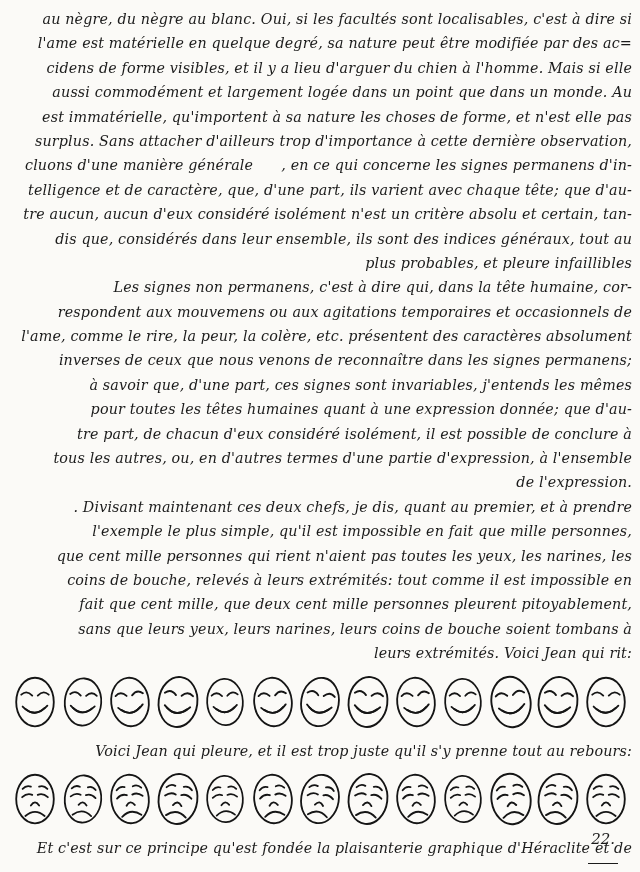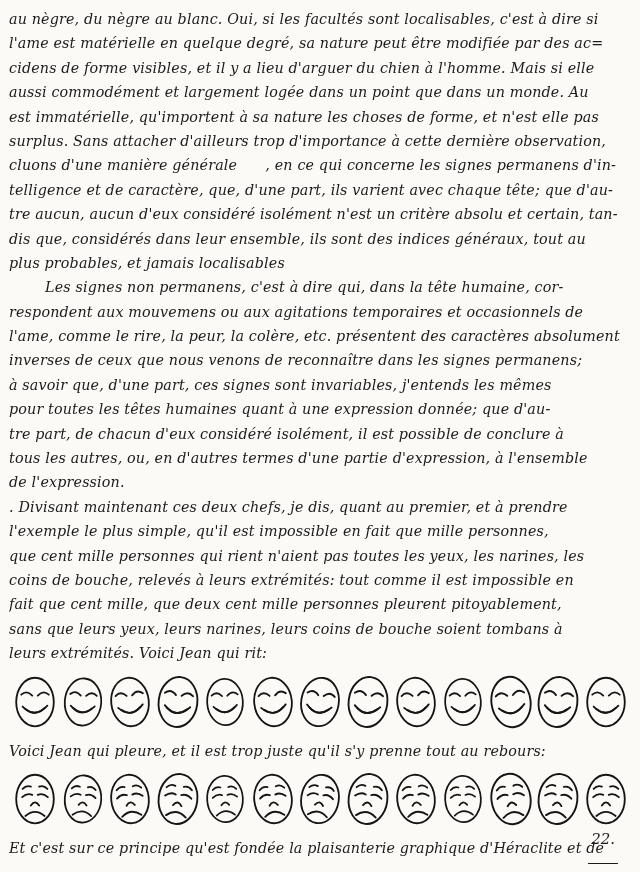--- a/index.html
+++ b/index.html
@@ -20,20 +20,21 @@
     font-style: italic;
     color: #1b1b1b;
   }
   .line {
     white-space: pre-wrap;
     font-size: 14.3px;
     line-height: 24.4px;
     letter-spacing: 0.15px;
     height: 24.4px;
     overflow: hidden;
+    text-align: right;
   }
   .indent-lg { padding-left: 36px; }
   .face-row {
     height: 73px;
     display: flex;
     align-items: center;
     justify-content: space-between;
     padding: 0 4px;
   }
   .face {
@@ -69,21 +70,21 @@
     <div class="line">au nègre, du nègre au blanc. Oui, si les facultés sont localisables, c'est à dire si</div>
     <div class="line">l'ame est matérielle en quelque degré, sa nature peut être modifiée par des ac=</div>
     <div class="line">cidens de forme visibles, et il y a lieu d'arguer du chien à l'homme. Mais si elle</div>
     <div class="line">aussi commodément et largement logée dans un point que dans un monde. Au</div>
     <div class="line">est immatérielle, qu'importent à sa nature les choses de forme, et n'est elle pas</div>
     <div class="line">surplus. Sans attacher d'ailleurs trop d'importance à cette dernière observation, con-</div>
     <div class="line">cluons d'une manière générale      , en ce qui concerne les signes permanens d'in-</div>
     <div class="line">telligence et de caractère, que, d'une part, ils varient avec chaque tête; que d'au-</div>
     <div class="line">tre aucun, aucun d'eux considéré isolément n'est un critère absolu et certain, tan-</div>
     <div class="line">dis que, considérés dans leur ensemble, ils sont des indices généraux, tout au</div>
-    <div class="line">plus probables, et jamais localisables</div>
+    <div class="line">plus probables, et pleure infaillibles</div>
   </div>
 
   <div>
     <div class="line indent-lg">Les signes non permanens, c'est à dire qui, dans la tête humaine, cor-</div>
     <div class="line">respondent aux mouvemens ou aux agitations temporaires et occasionnels de</div>
     <div class="line">l'ame, comme le rire, la peur, la colère, etc. présentent des caractères absolument</div>
     <div class="line">inverses de ceux que nous venons de reconnaître dans les signes permanens;</div>
     <div class="line">à savoir que, d'une part, ces signes sont invariables, j'entends les mêmes</div>
     <div class="line">pour toutes les têtes humaines quant à une expression donnée; que d'au-</div>
     <div class="line">tre part, de chacun d'eux considéré isolément, il est possible de conclure à</div>

